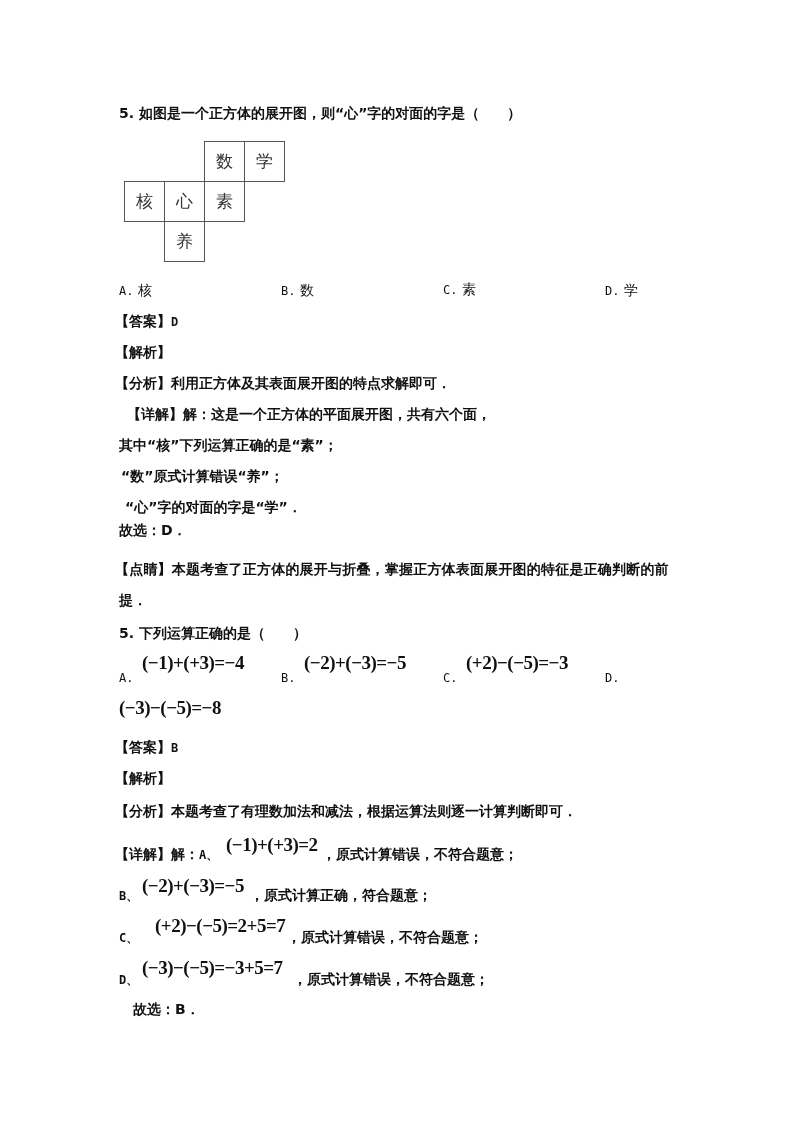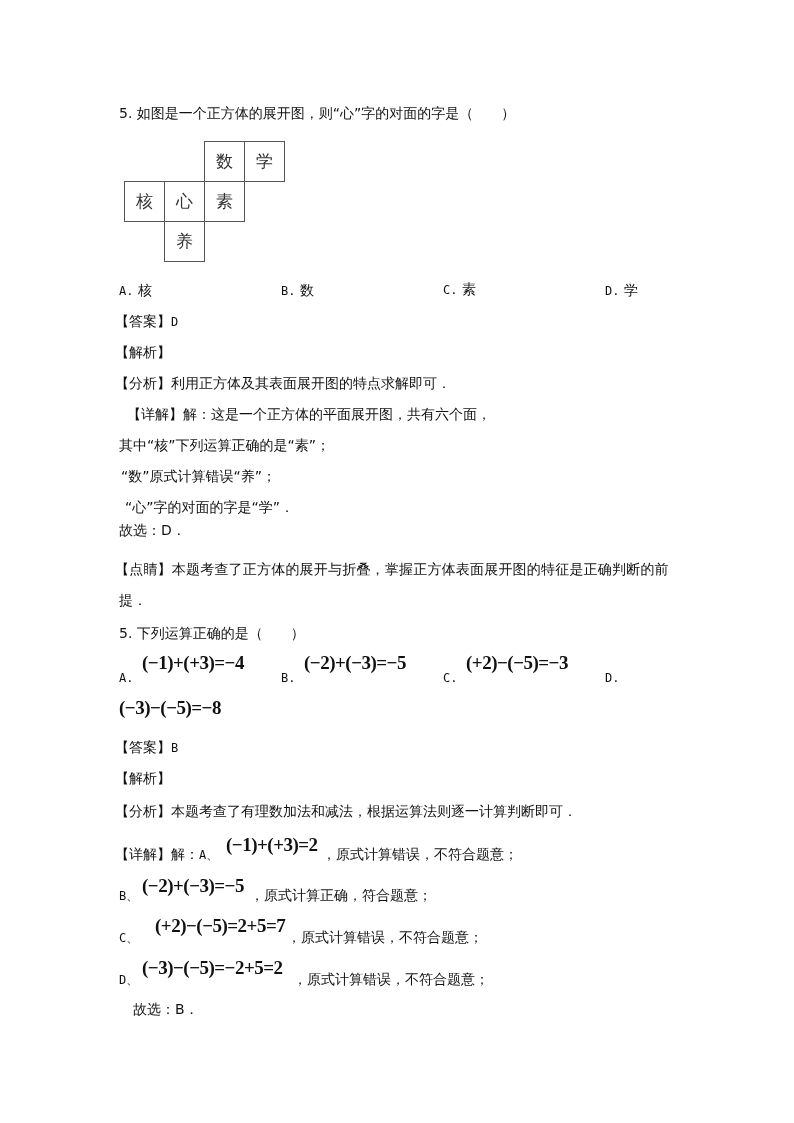--- a/index.html
+++ b/index.html
@@ -1,18 +1,18 @@
 <!DOCTYPE html>
 <html><head>
 <meta charset="utf-8">
 <style>
   html, body { margin: 0; padding: 0; background: #ffffff; }
   body { width: 794px; height: 1123px; position: relative; overflow: hidden;
          font-family: "DejaVu Sans", sans-serif; color: #111; }
-  .line { position: absolute; left: 119px; font-size: 14px; line-height: 18px; white-space: nowrap; }
+  .line { position: absolute; left: 119px; font-size: 14px; line-height: 18px; white-space: nowrap; font-weight: bold; }
   .mono { font-family: "DejaVu Sans Mono", "Liberation Mono", monospace; font-size: 12px; }
   .math { font-family: "Liberation Serif", serif; font-weight: bold; font-size: 19px; letter-spacing: -0.5px; }
   .opt { position: absolute; font-size: 14px; line-height: 18px; white-space: nowrap; }
   .cell { position: absolute; width: 39px; height: 39px; border: 1.5px solid #555;
           display: flex; align-items: center; justify-content: center;
           font-size: 17px; color: #333; box-sizing: content-box; }
   .math-inline { position: absolute; white-space: nowrap; }
 </style>
 </head>
 <body>
@@ -82,16 +82,16 @@
 
 <div class="line" style="top:886px;"><span class="mono">B、</span></div>
 <div class="math-inline math" style="left:142px; top:875px;">(−2)+(−3)=−5</div>
 <div class="line" style="top:886px; left:250px;">，原式计算正确，符合题意；</div>
 
 <div class="line" style="top:928px;"><span class="mono">C、</span></div>
 <div class="math-inline math" style="left:155px; top:915px;">(+2)−(−5)=2+5=7</div>
 <div class="line" style="top:928px; left:287px;">，原式计算错误，不符合题意；</div>
 
 <div class="line" style="top:970px;"><span class="mono">D、</span></div>
-<div class="math-inline math" style="left:142px; top:957px;">(−3)−(−5)=−2+5=2</div>
+<div class="math-inline math" style="left:142px; top:957px;">(−3)−(−5)=−3+5=7</div>
 <div class="line" style="top:970px; left:293px;">，原式计算错误，不符合题意；</div>
 
 <div class="line" style="top:1000px; left:133px;">故选：B．</div>
 
 </body></html>

